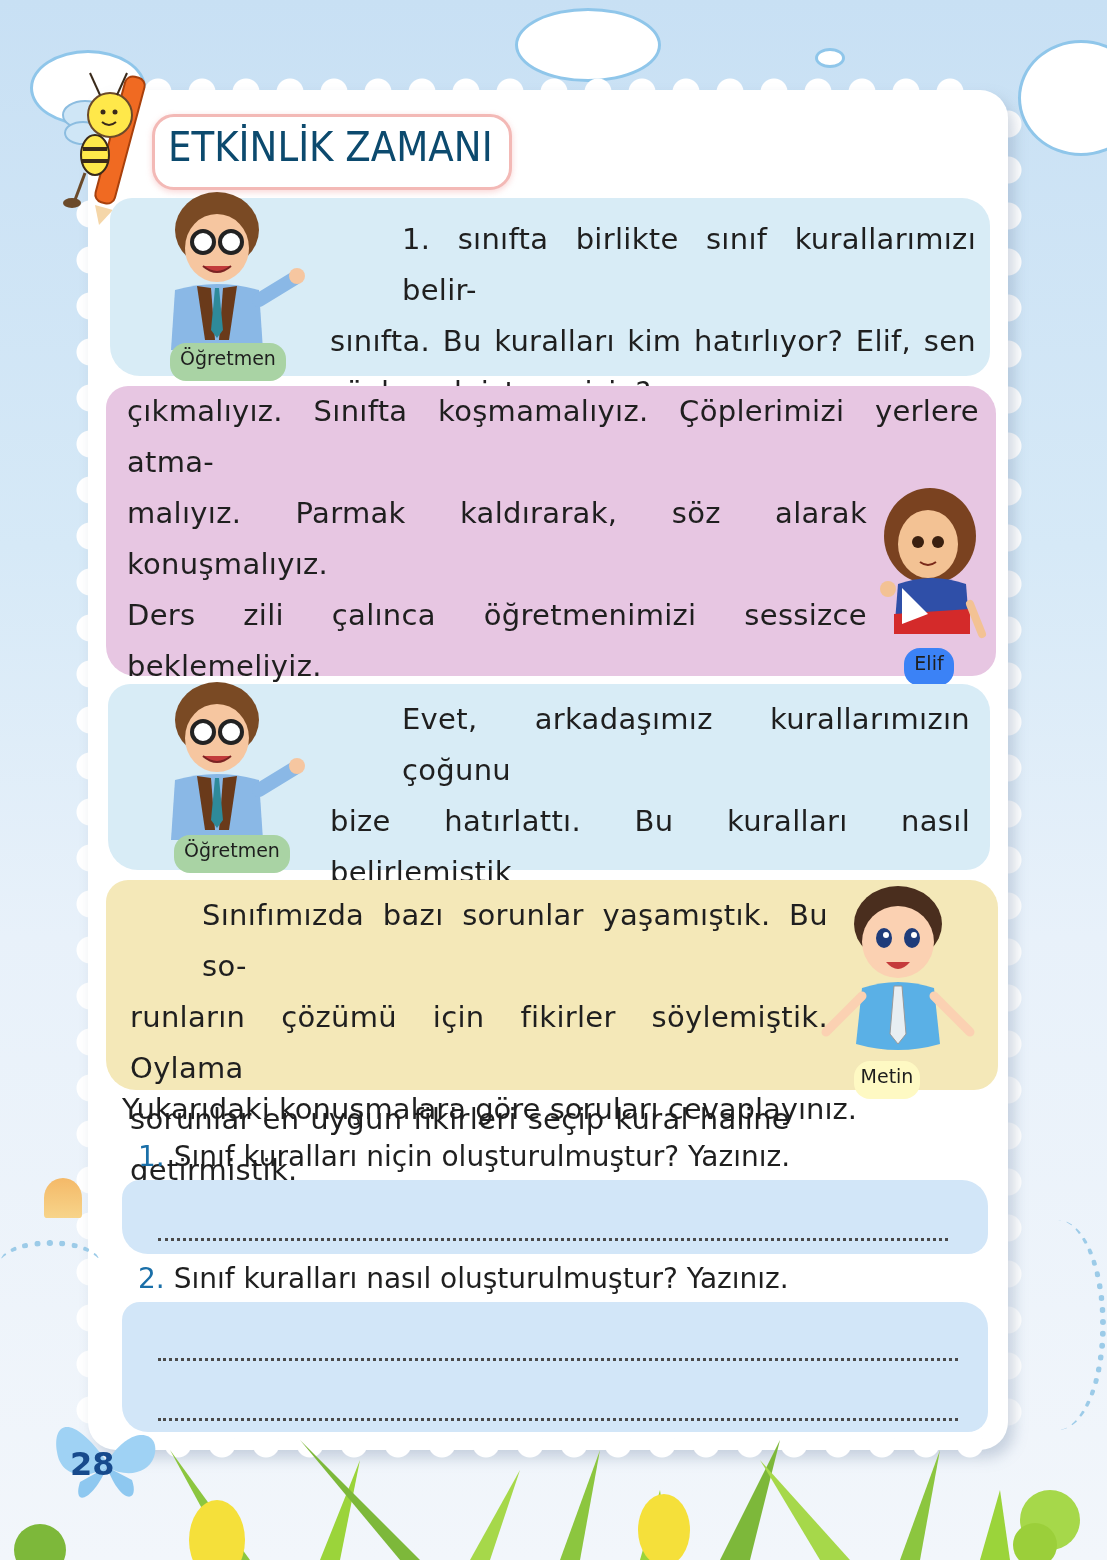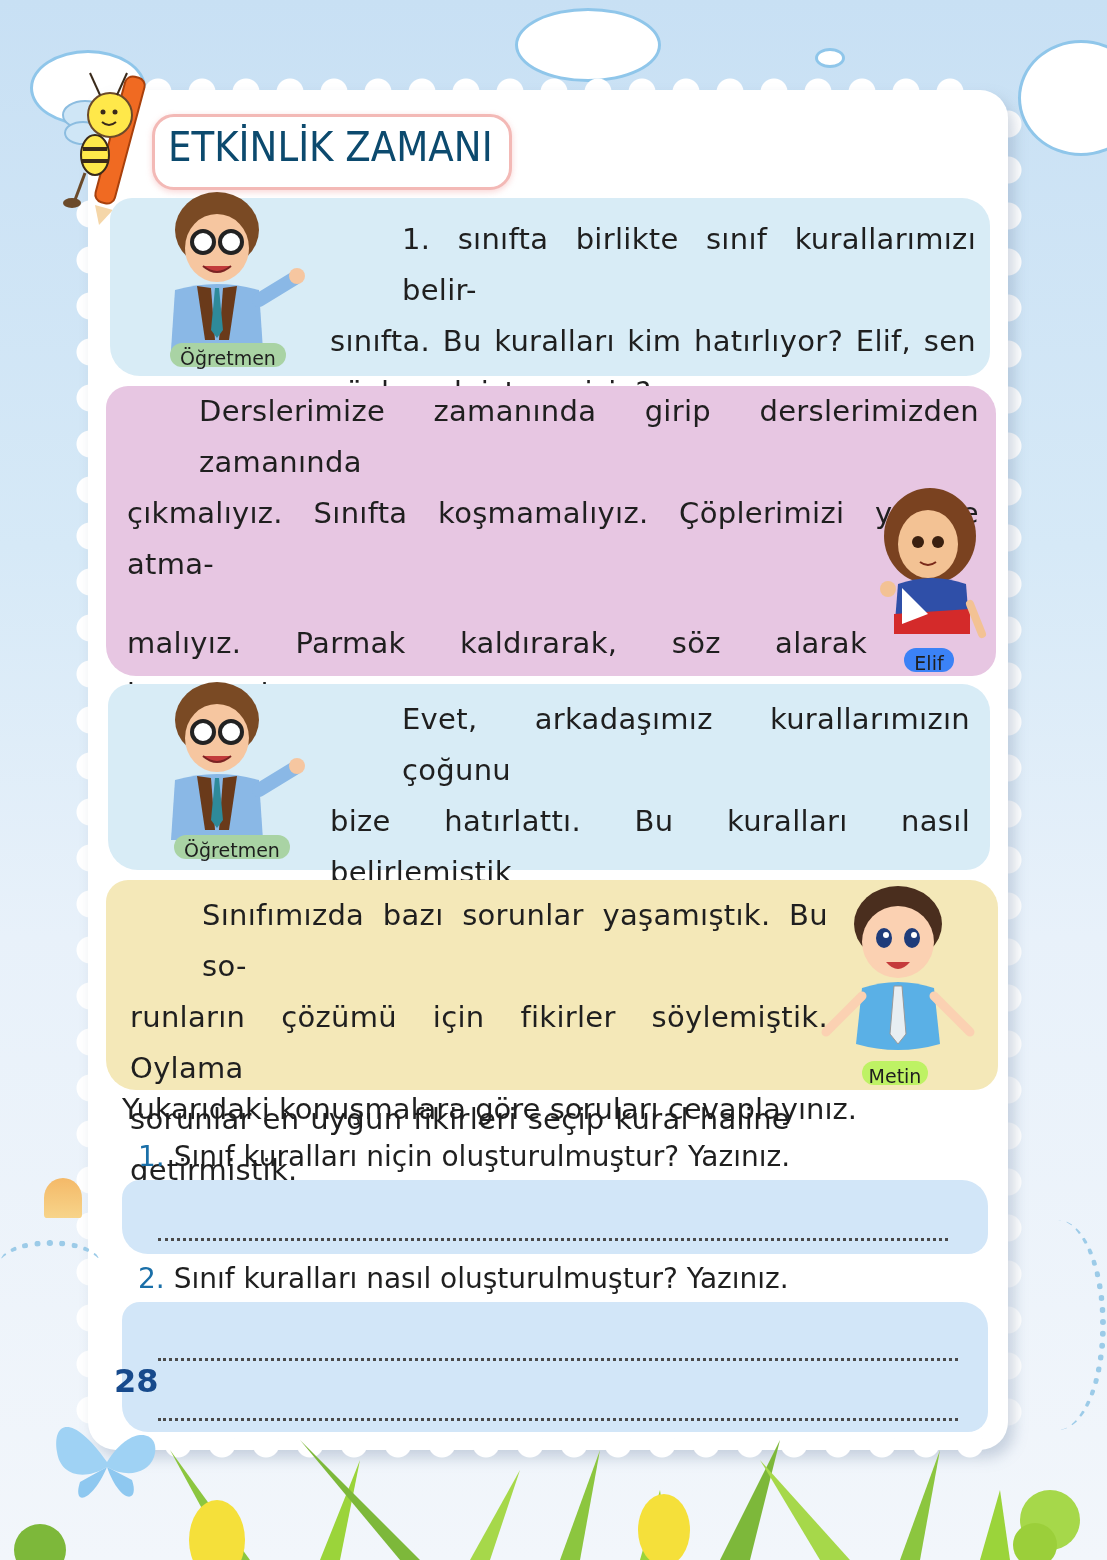--- a/index.html
+++ b/index.html
@@ -27,31 +27,31 @@
   .b-blue{background:#d8ecf6;}
   .b-pink{background:#e7c6e2;}
   .b-yellow{background:#f4e8b8;}
   .b-answer{background:#d2e6f8;border-radius:18px 26px 20px 26px;}
   .txt{position:absolute;font-family:"DejaVu Sans",sans-serif;font-size:29px;line-height:51px;color:#1f1f1f;
     text-align:justify;font-weight:normal;letter-spacing:.3px;}
   .txt span.line{display:block;text-align-last:justify;}
   .txt span.last{display:block;text-align-last:left;}
   .indent{padding-left:72px;}
 
-  .badge{position:absolute;height:24px;border-radius:16px;font-size:19px;line-height:30px;text-align:center;color:#1e1e1e;}
+  .badge{position:absolute;height:38px;border-radius:16px;font-size:19px;line-height:30px;text-align:center;color:#1e1e1e;}
   .badge-green{background:#a9d3a4;}
   .badge-cream{background:#3b82f6;}
-  .badge-rose{background:#bef264;margin-left:8px;}
+  .badge-rose{background:#fef9c3;}
 
   .q-instr{position:absolute;left:122px;top:1092px;font-size:29px;color:#1f1f1f;}
   .q{position:absolute;font-size:28px;color:#1f1f1f;margin-left:16px;}
   .q .num{color:#1a6fa8;}
   .dots{position:absolute;height:0;border-bottom:3px dotted #4a4a4a;}
-  .pagenum{position:absolute;left:70px;top:1362px;font-size:32px;font-weight:bold;color:#174a8c;
-    font-family:"DejaVu Sans",sans-serif;margin-left:44px;}
+  .pagenum{position:absolute;left:70px;top:1445px;font-size:32px;font-weight:bold;color:#174a8c;
+    font-family:"DejaVu Sans",sans-serif;}
 </style>
 </head>
 <body>
 
 <div class="cloud" style="left:30px;top:50px;width:110px;height:70px;"></div>
 <div class="cloud" style="left:515px;top:8px;width:140px;height:68px;"></div>
 <div class="cloud" style="left:815px;top:48px;width:24px;height:14px;"></div>
 <div class="cloud" style="left:1018px;top:40px;width:120px;height:110px;"></div>
 
 <div class="scallop-top"></div>
@@ -101,23 +101,22 @@
 </div>
 <div class="badge badge-green" style="left:170px;top:343px;width:116px;">Öğretmen</div>
 <div class="txt" style="left:330px;top:214px;width:646px;">
   <span class="line indent">1. sınıfta birlikte sınıf kurallarımızı belir-</span>
   <span class="line">sınıfta. Bu kuralları kim hatırlıyor? Elif, sen</span>
   <span class="last">söylemek ister misin?</span>
 </div>
 
 <div class="bubble b-pink" style="left:106px;top:386px;width:890px;height:290px;"></div>
 <div class="txt" style="left:127px;top:386px;width:852px;">
-  <span class="line indent">Derslerimize zamanında girip derslerimizden zamanında</span>
   <span class="line">çıkmalıyız. Sınıfta koşmamalıyız. Çöplerimizi yerlere atma-</span>
-  <span class="line" style="width:740px;margin-top:28px;">malıyız. Parmak kaldırarak, söz alarak konuşmalıyız.</span>
+  <span class="line" style="width:740px;">malıyız. Parmak kaldırarak, söz alarak konuşmalıyız.</span>
   <span class="line" style="width:740px;">Ders zili çalınca öğretmenimizi sessizce beklemeliyiz.</span>
   <span class="line" style="width:740px;">Sınıf eşyalarımızı özenli kullanmalıyız. Bu kuralları</span>
   <span class="last">hatırladım öğretmenim.</span>
 </div>
 <div style="position:absolute;left:872px;top:484px;width:120px;height:170px;">
   <svg width="120" height="170" viewBox="0 0 120 170">
     <ellipse cx="58" cy="52" rx="46" ry="48" fill="#7a4220"></ellipse>
     <ellipse cx="56" cy="60" rx="30" ry="34" fill="#f3c294"></ellipse>
     <circle cx="46" cy="58" r="6" fill="#3a2010"></circle>
       <circle cx="66" cy="58" r="6" fill="#3a2010"></circle>

